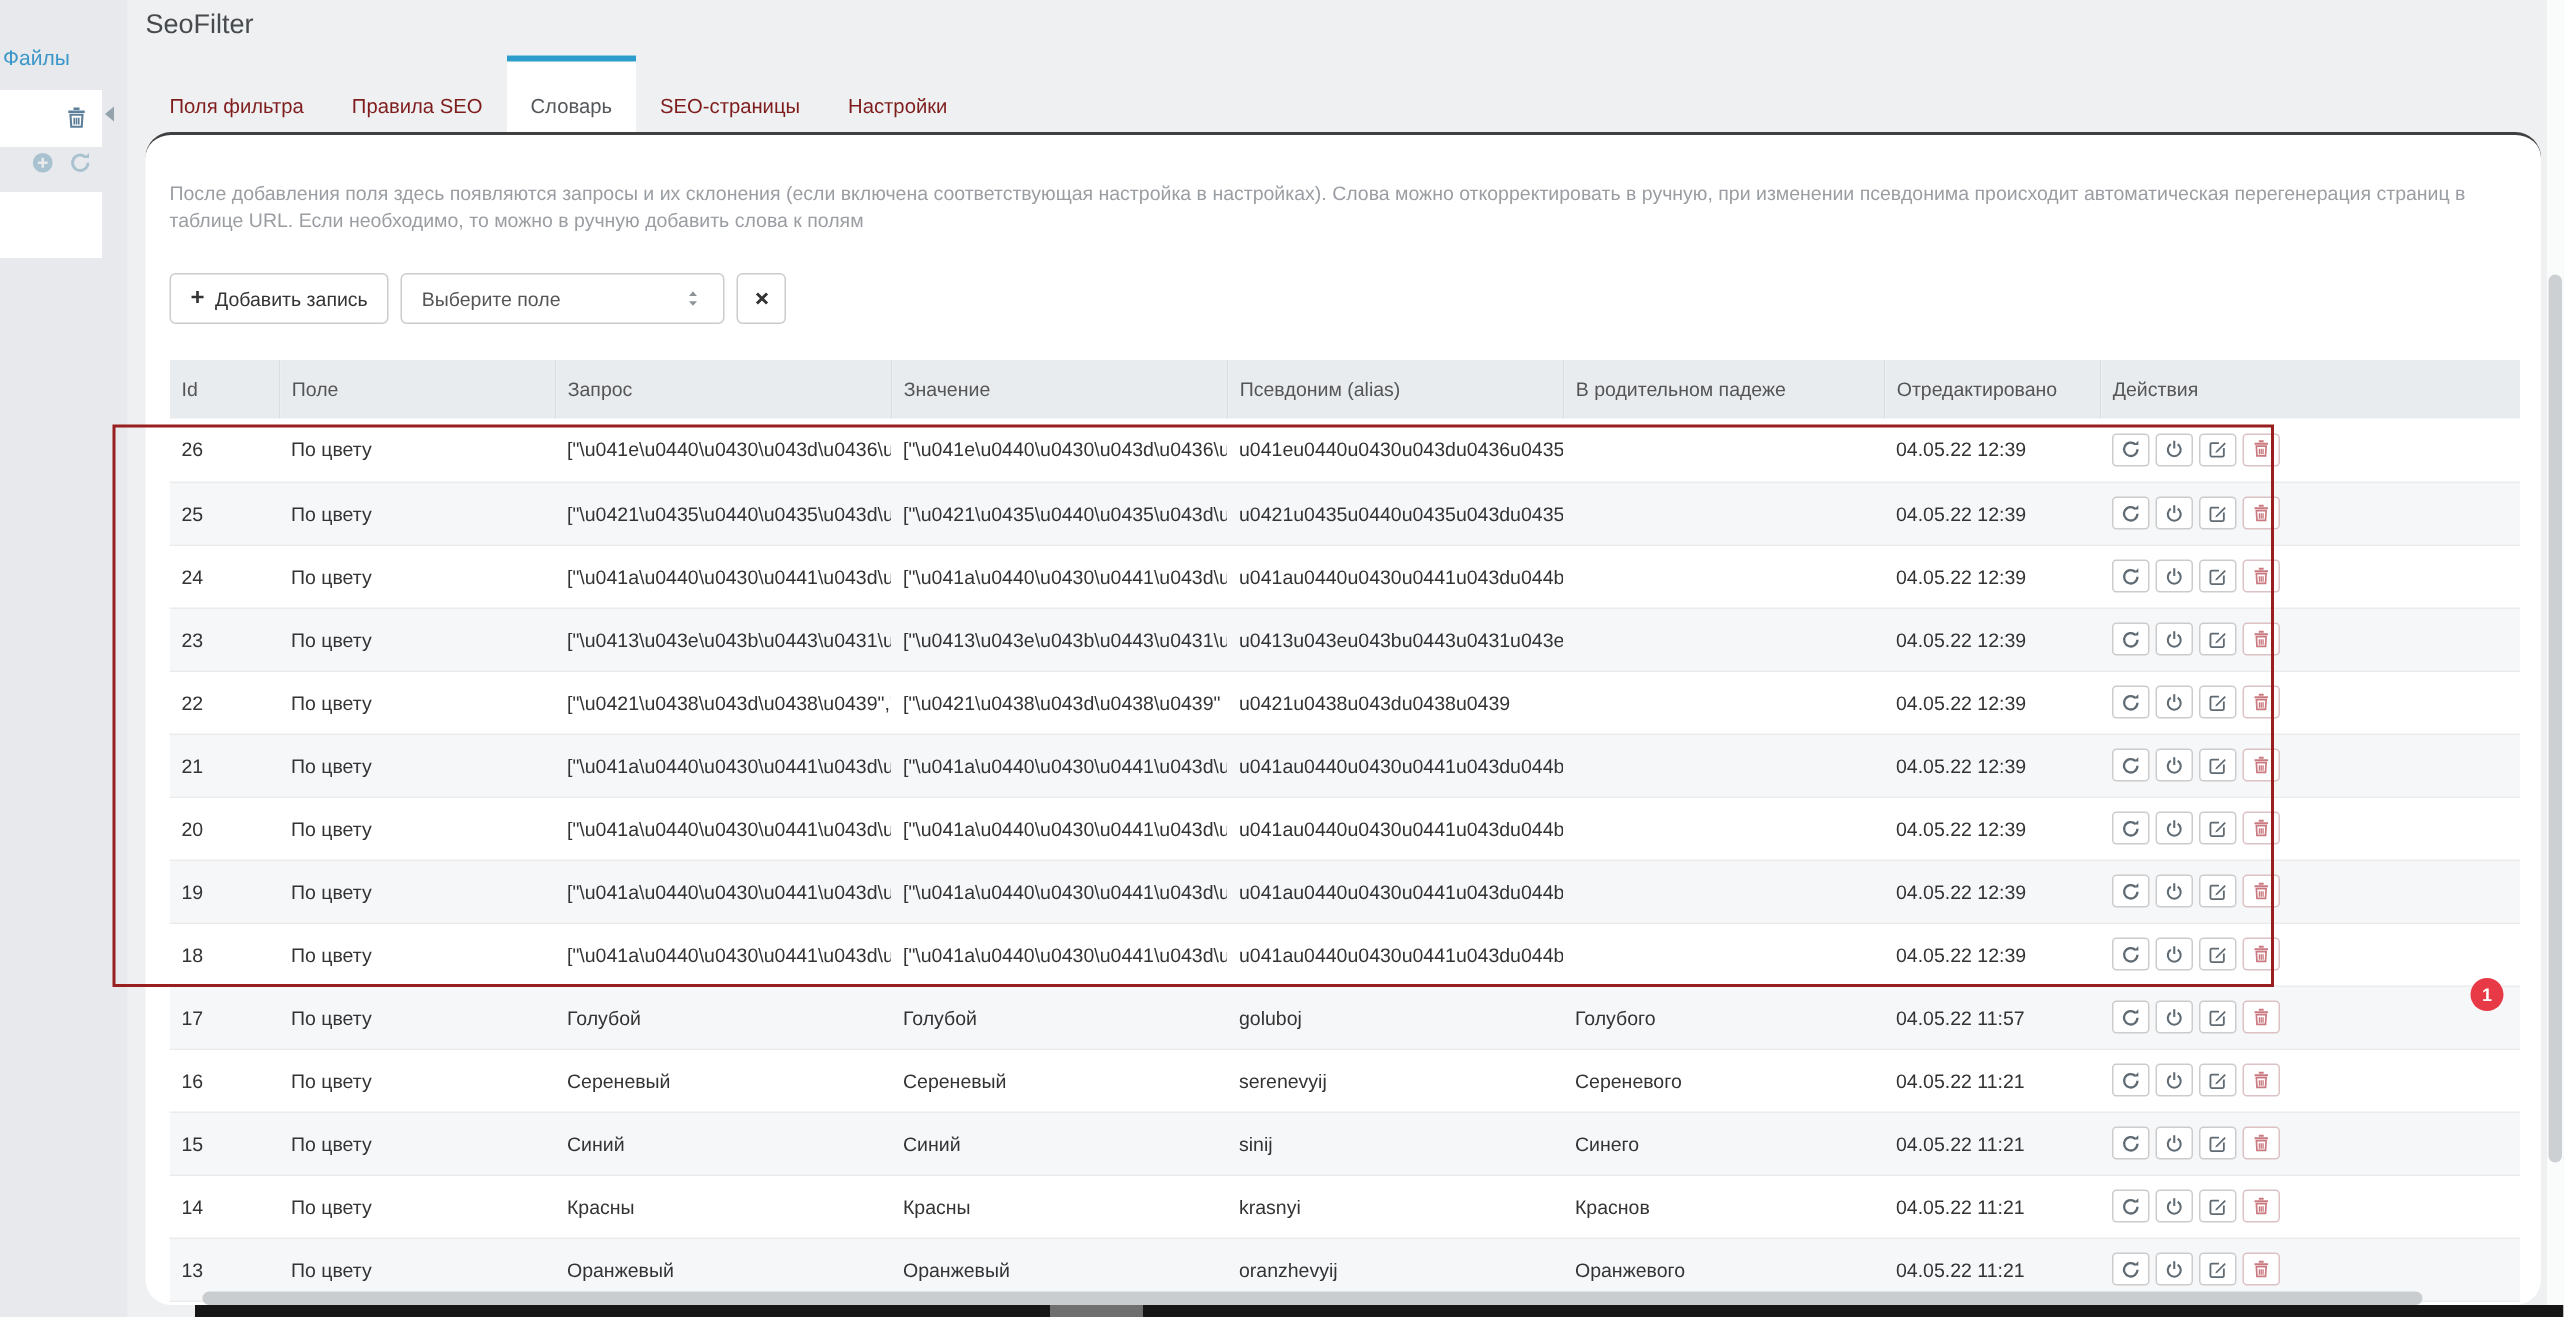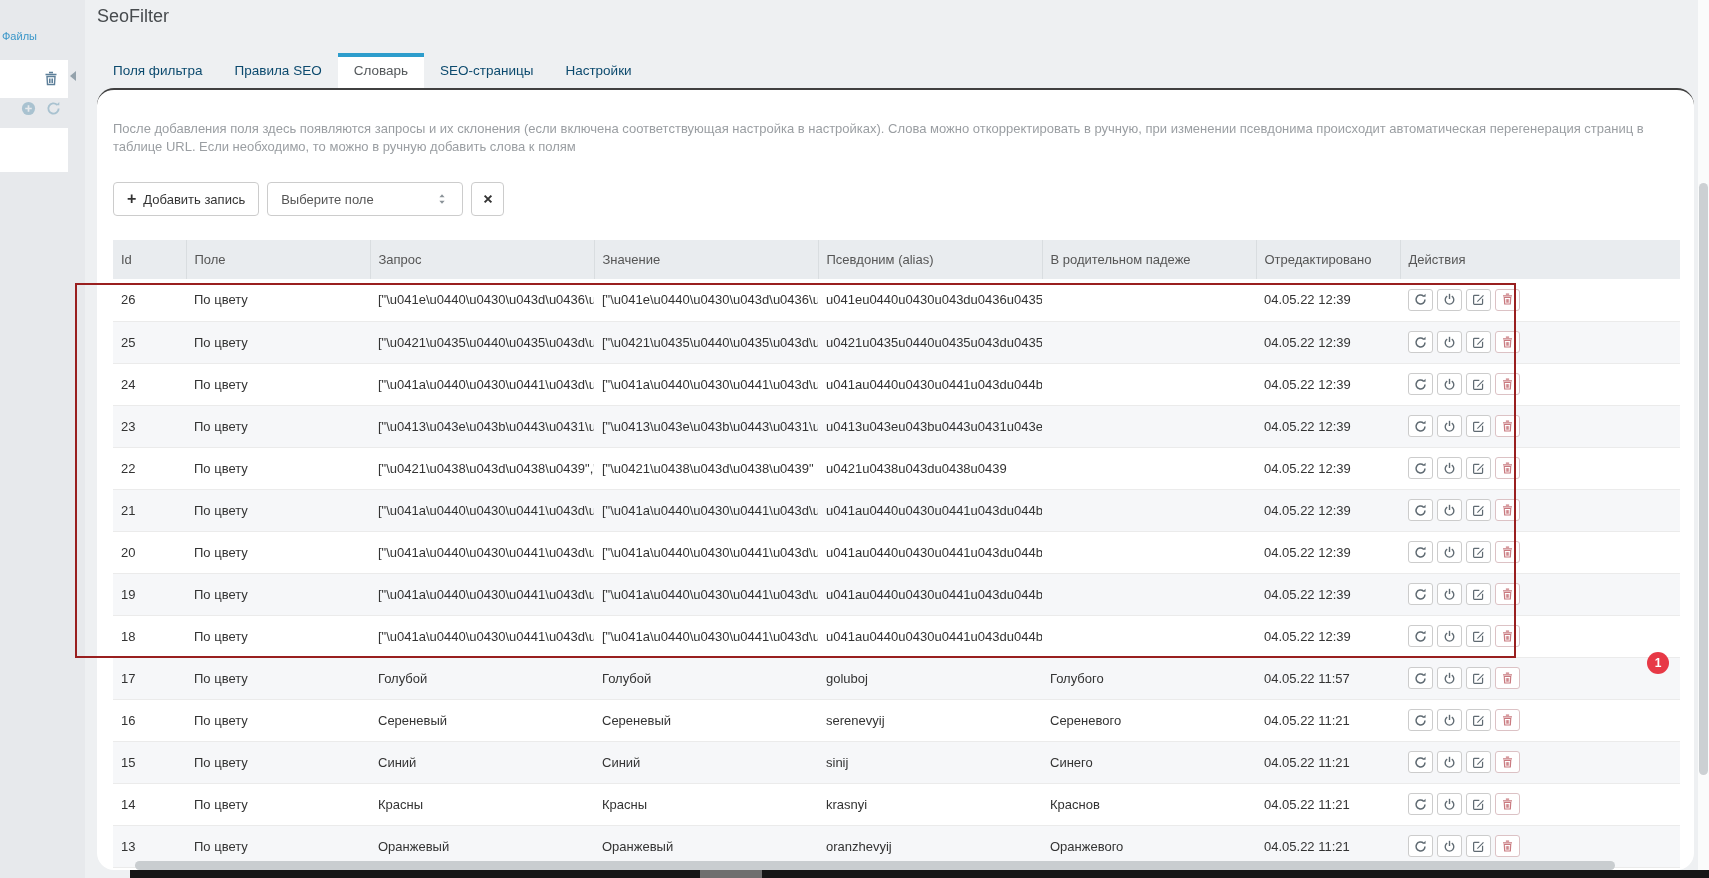--- a/index.html
+++ b/index.html
@@ -5,46 +5,46 @@
   * { box-sizing: border-box; }
   html,body { margin:0; padding:0; }
   body {
     width:1709px; height:878px; position:relative; overflow:hidden;
     background:#eef0f2; font-family:"Liberation Sans", sans-serif; color:#333;
   }
   svg { display:block; }
 
   
   .left-rail { position:absolute; left:0; top:0; width:85px; height:100%; background:#e7e9ec; z-index:2; }
-  .files-link { position:absolute; top:30px; left:2px; font-size:11px; color:#3b97c9; cursor:pointer; }
+  .files-link { position:absolute; top:30px; left:2px; font-size:14px; color:#3b97c9; cursor:pointer; }
   .rail-box-top { position:absolute; top:60px; left:0; width:68px; height:38px; background:#fff;
                   display:flex; align-items:center; justify-content:flex-end; padding-right:9px; color:#5d7f99; }
   .rail-collapse { position:absolute; top:71px; left:70px; width:0; height:0;
                    border-top:5px solid transparent; border-bottom:5px solid transparent; border-right:6px solid #94a2ac; }
   .rail-icons { position:absolute; top:101px; left:21px; display:flex; gap:10px; color:#a9c2d0; }
   .rail-box-bottom { position:absolute; top:128px; left:0; width:68px; height:44px; background:#fff; }
 
   
   .main { position:absolute; left:85px; top:0; right:0; bottom:0; }
   .page-title { position:absolute; left:12px; top:6px; font-size:18px; font-weight:500; color:#474b4e; }
 
   .tabs { position:absolute; left:12px; top:54px; display:flex; align-items:flex-end; height:34px; }
-  .tab { padding:9px 16px 10px; font-size:13.5px; color:#0c4a6e; cursor:pointer; white-space:nowrap; }
-  .tab.active { background:#fff; border-top:4px solid #2d9dcc; padding-top:6px; color:#54585b; }
+  .tab { padding:9px 16px 10px; font-size:13.5px; color:#7f1d1d; cursor:pointer; white-space:nowrap; }
+  .tab.active { background:#fff; border-top:4px solid #2d9dcc; padding-top:22px; color:#54585b; }
 
   .panel { position:absolute; left:12px; right:15px; top:88px; bottom:8px; background:#fff;
            border-top:2px solid #404040; overflow:hidden;border-radius:17px; }
   .desc { margin:30px 16px 0; font-size:13px; line-height:18px; color:#9a9ea2; }
 
   
   .toolbar { margin:26px 16px 24px; display:flex; align-items:center; height:34px; }
   .btn { height:34px; background:#fff; border:1px solid #ccc; border-radius:4px; font-size:13px; color:#333;
          display:inline-flex; align-items:center; padding:0 13px; cursor:pointer; }
   .add-plus { font-size:16px; font-weight:bold; margin-right:7px; line-height:1; }
-  .select-btn { width:196px; margin-left:8px; color:#555; justify-content:space-between; }
+  .select-btn { width:216px; margin-left:8px; color:#555; justify-content:space-between; }
   .caret-updown { color:#8a9298; }
   .clear-btn { margin-left:8px; width:33px; justify-content:center; color:#333; }
   .search-group { margin-left:auto; display:flex; }
   .search-input { width:172px; height:34px; border:1px solid #ccc; border-radius:4px 0 0 4px;
                   padding:0 12px; font-size:13px; color:#555; outline:none; }
   .search-input::placeholder { color:#9aa0a5; }
   .search-btn { width:37px; height:34px; background:#fff; border:1px solid #ccc; border-left:none;
                 display:flex; align-items:center; justify-content:center; color:#8b9196; cursor:pointer; }
   .search-btn:last-child { border-radius:0 4px 4px 0; }
 

